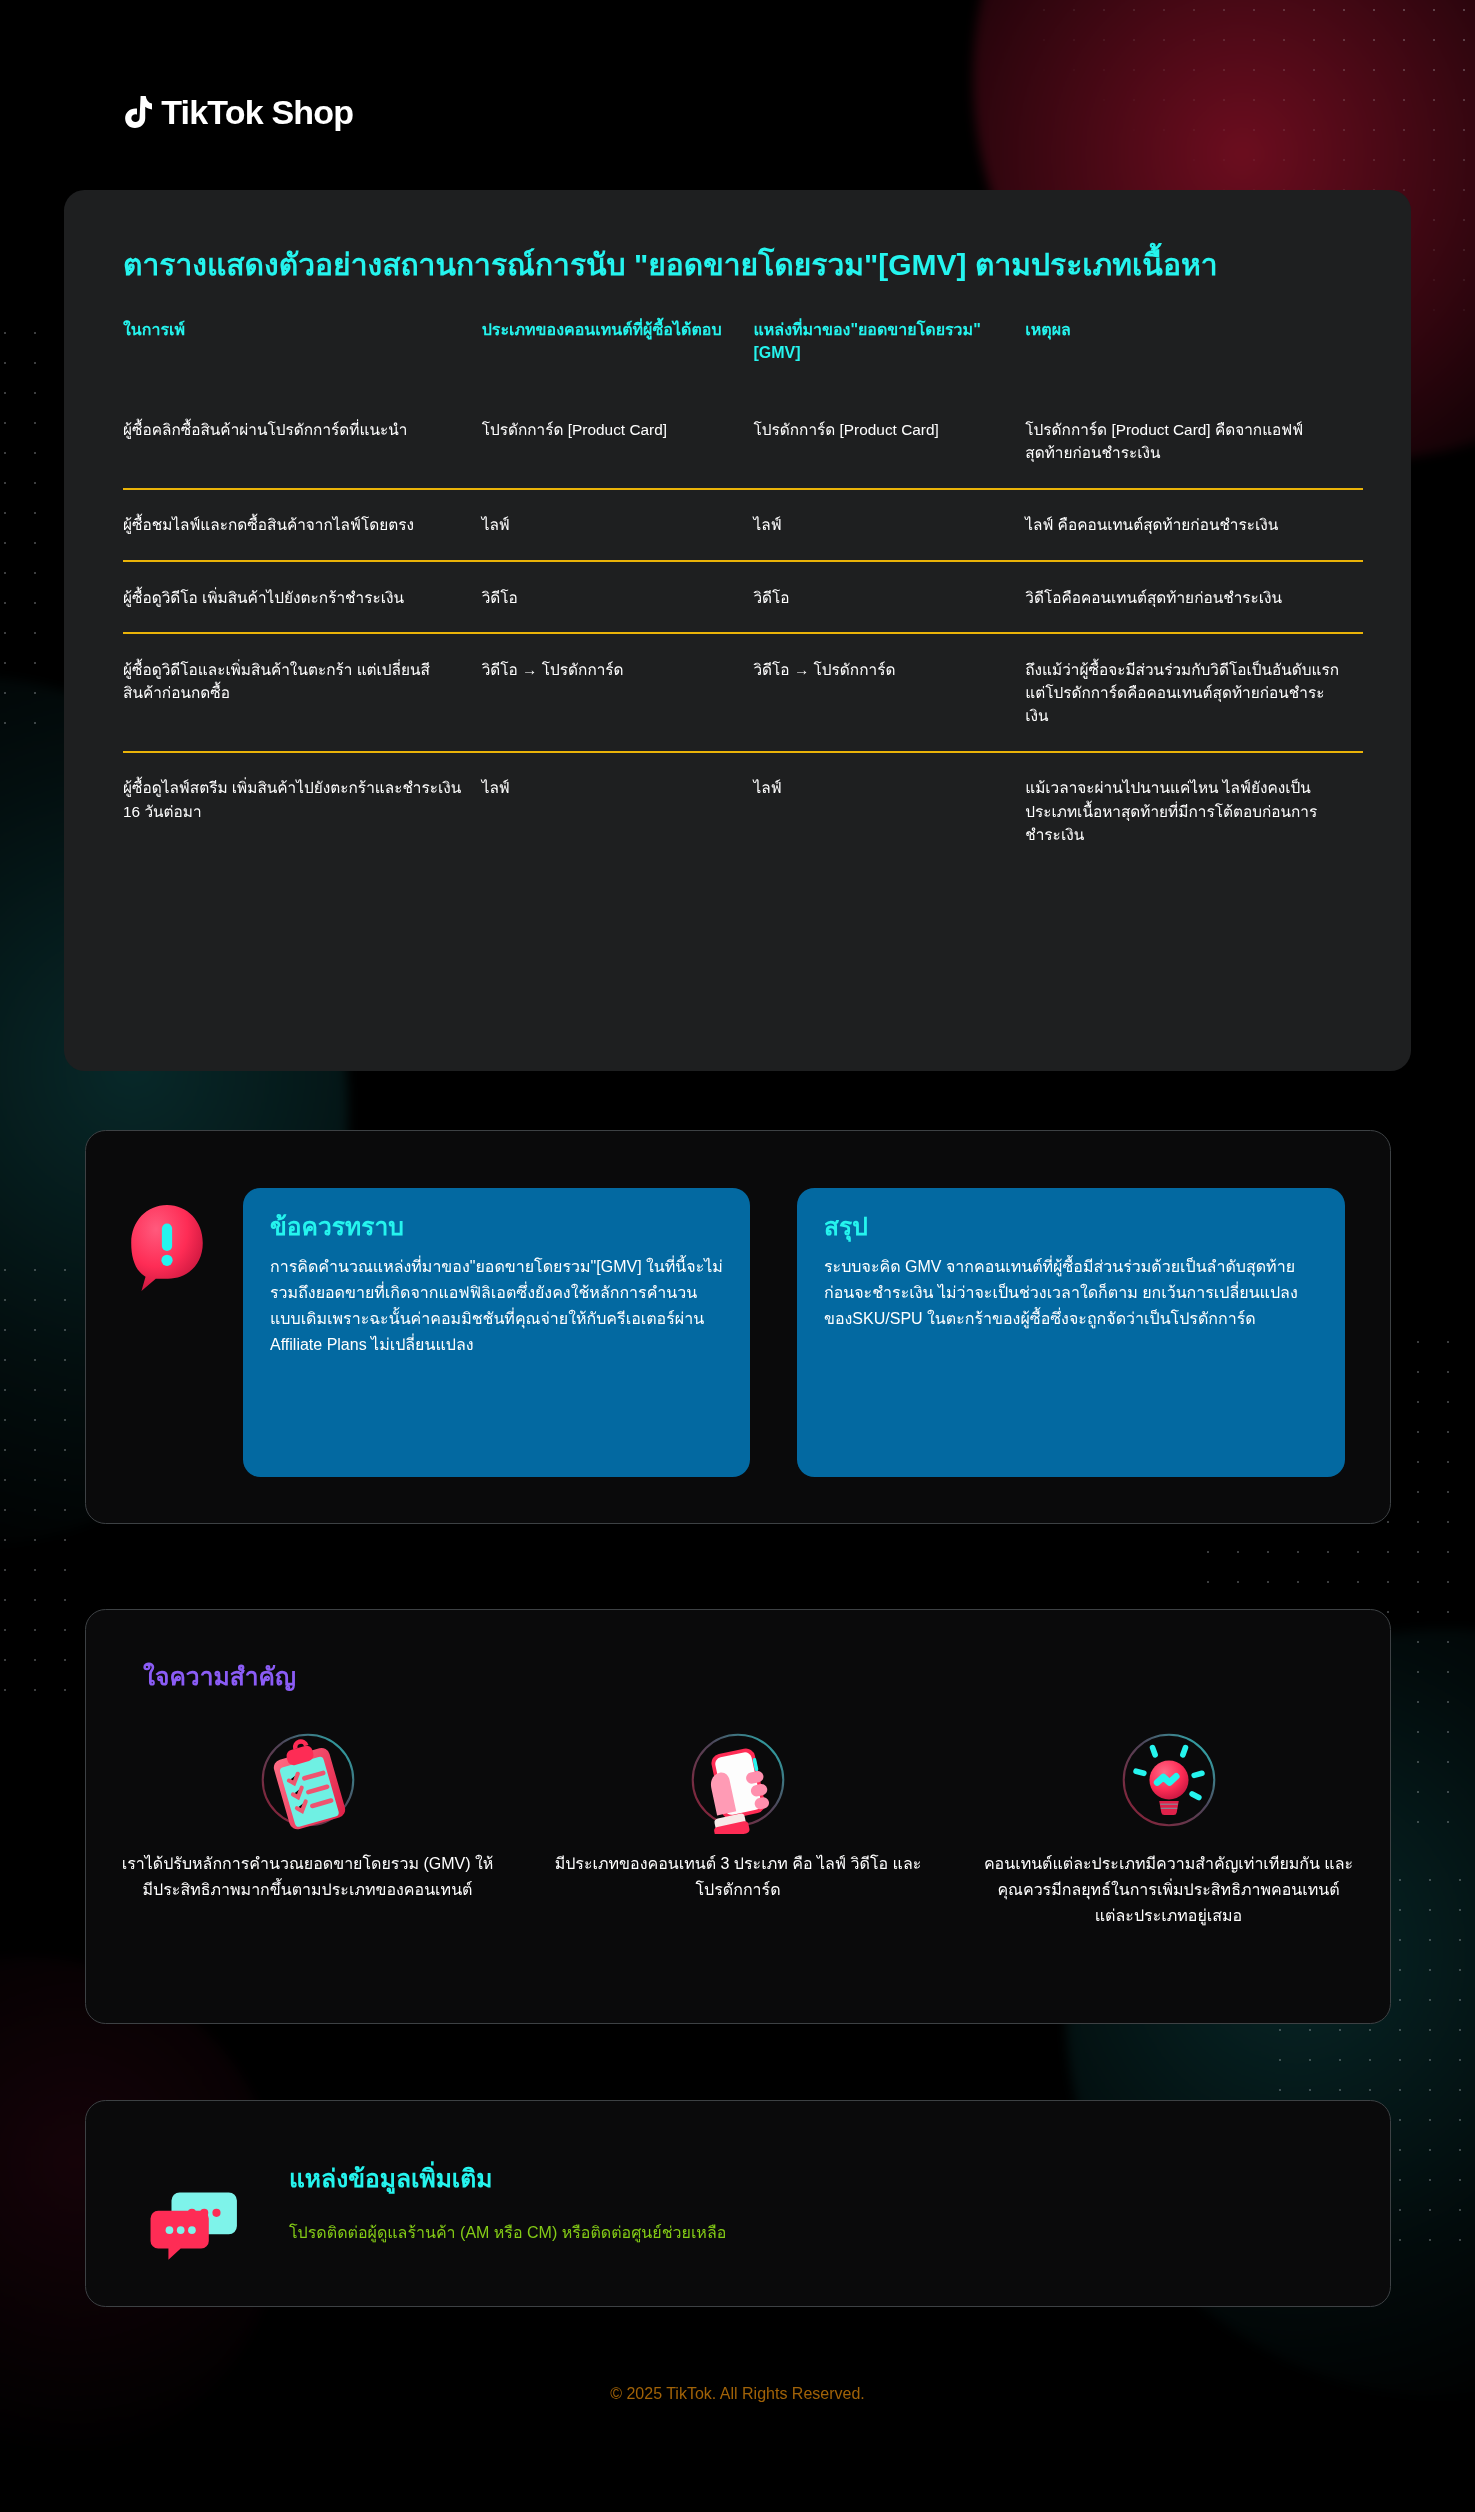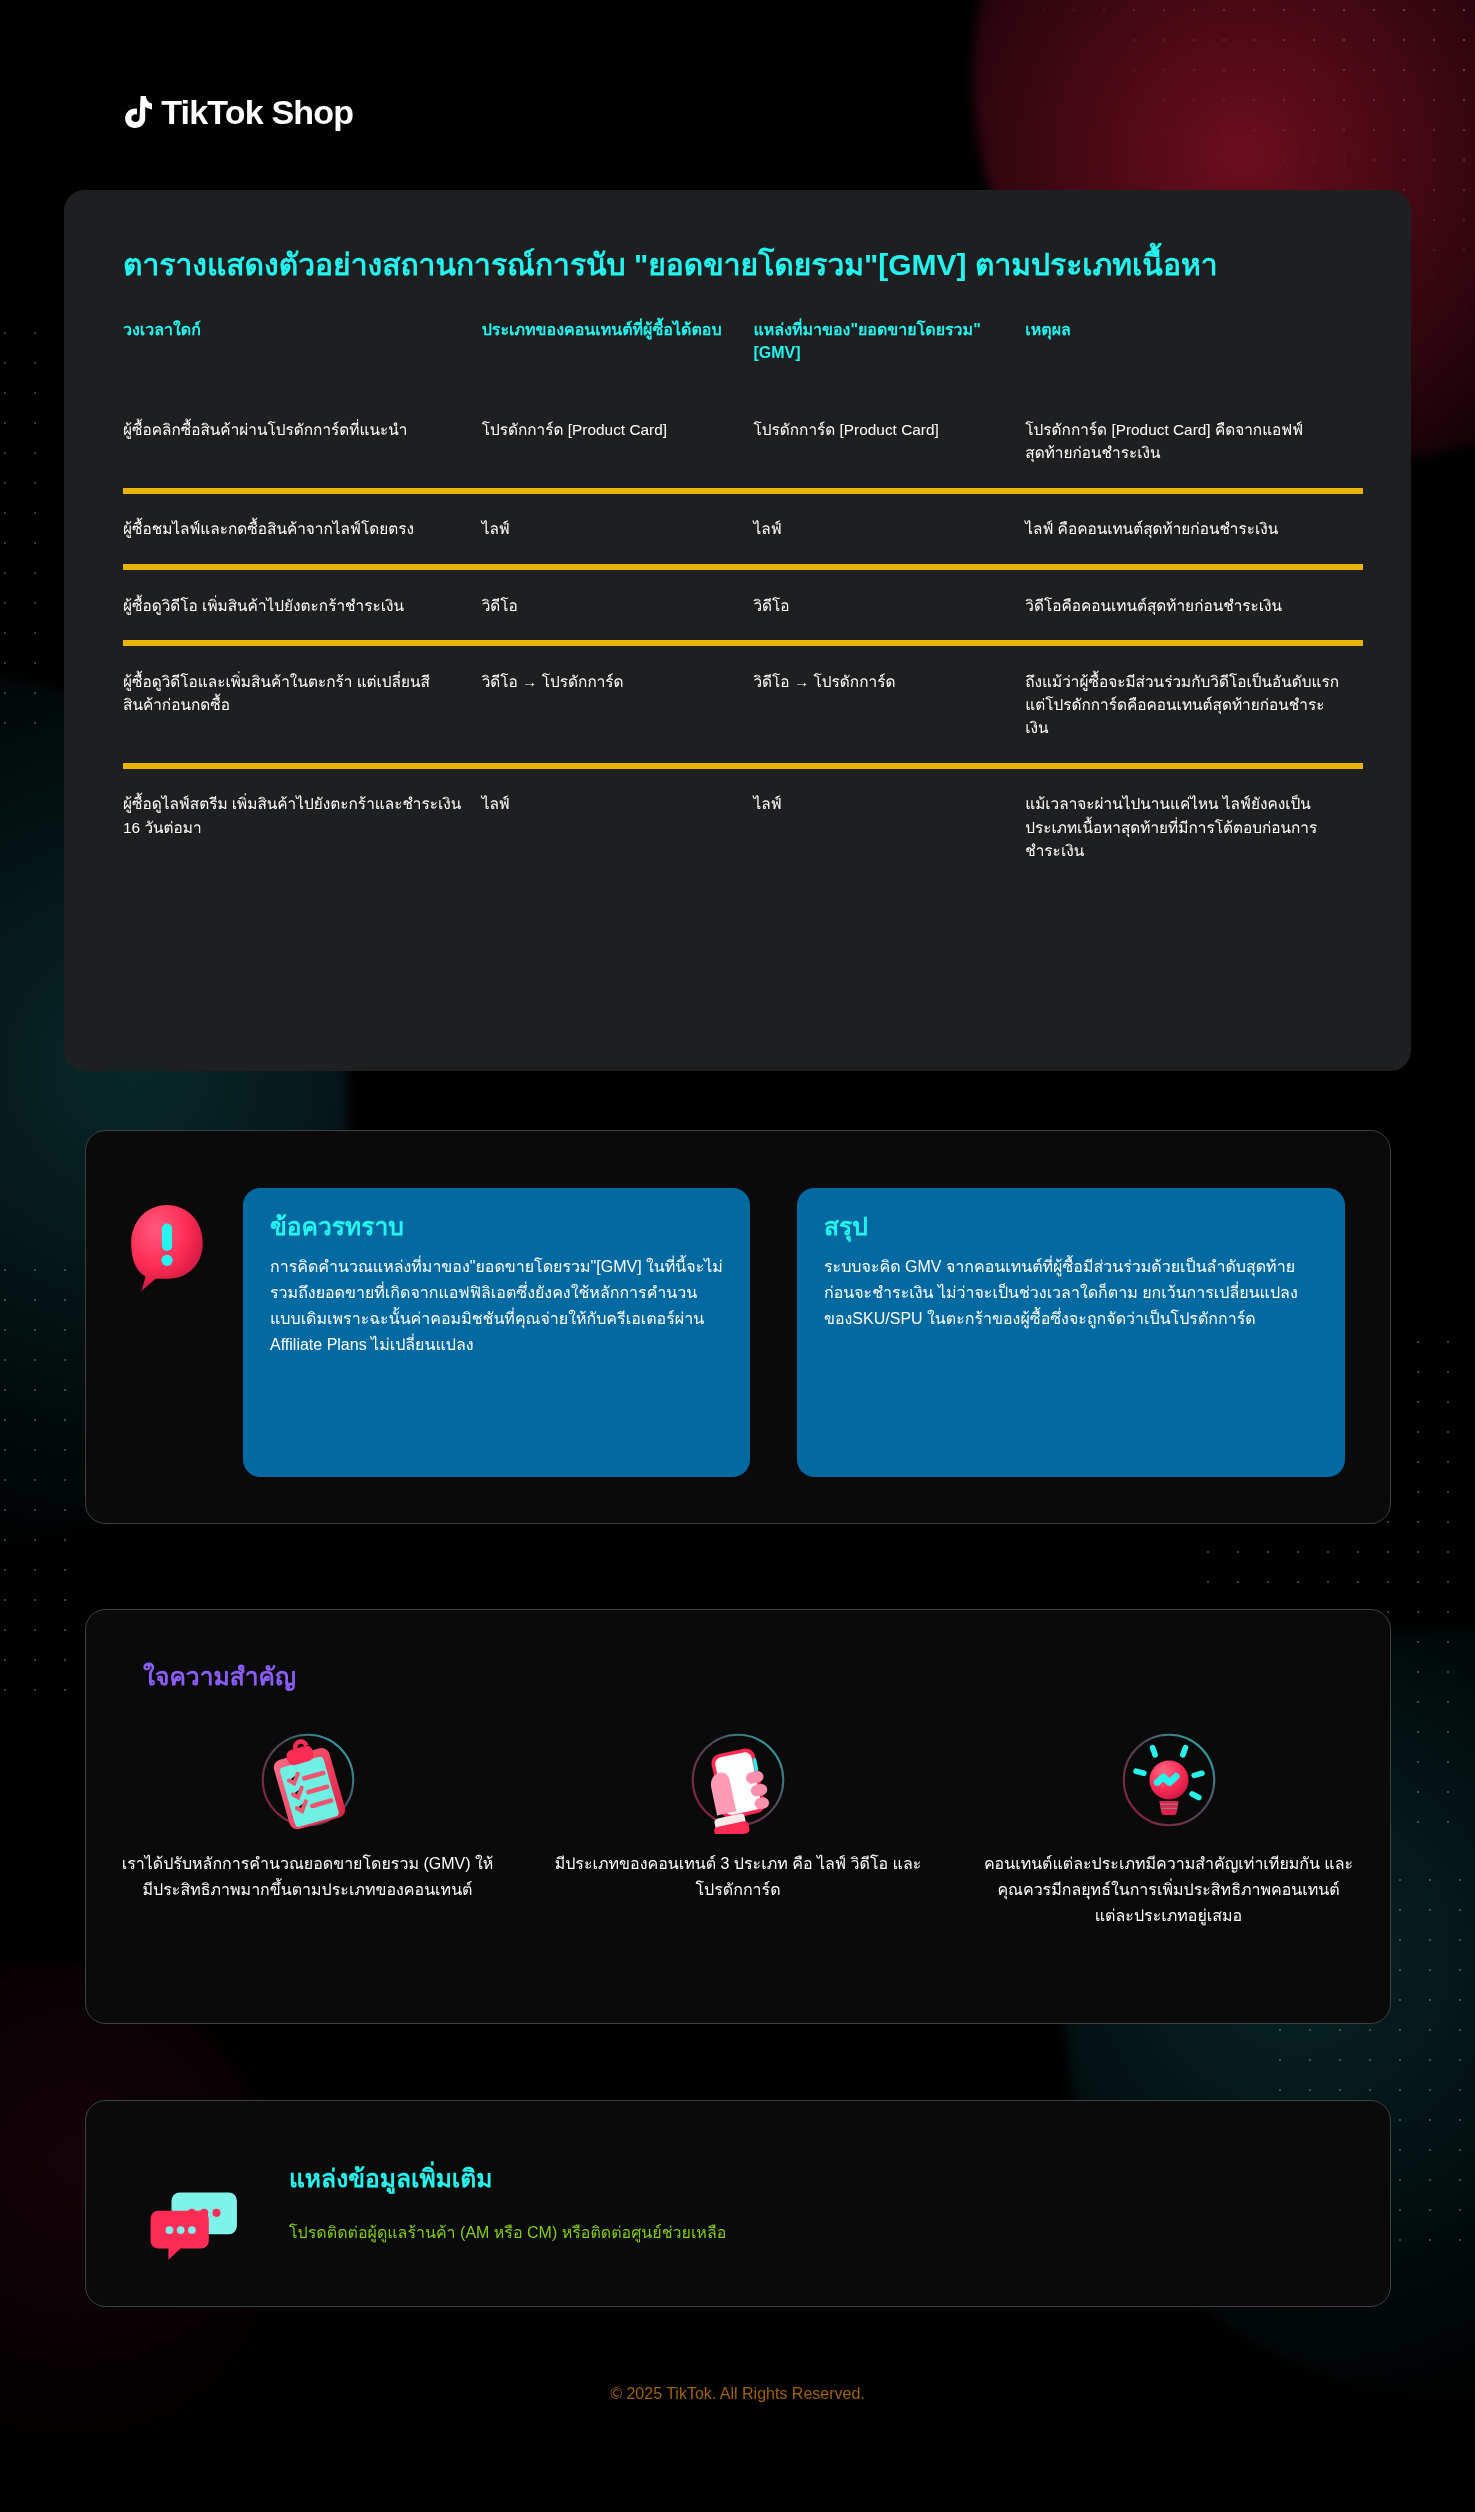--- a/index.html
+++ b/index.html
@@ -72,21 +72,21 @@
     color:#25f4ee;font-size:30px;font-weight:700;line-height:1.25;
   }
   table.gmv{position:absolute;left:123px;top:318px;width:1240px;border-collapse:collapse;}
   table.gmv th{
     color:#25f4ee;font-size:16px;font-weight:700;text-align:left;
     vertical-align:top;line-height:1.45;padding:0 17.4px 30px 0;
   }
   table.gmv td{
     color:#fff;font-size:15.4px;font-weight:400;text-align:left;
     vertical-align:top;line-height:1.5;padding:23.6px 17.4px 23.6px 0;
-    border-top:6px solid #eab308;
+    border-top:2px solid #eab308;
   }
   table.gmv tr.row:first-child td{border-top:none;}
   .col1{width:359px;}
   .col2{width:272px;}
   .col3{width:272px;}
   .col4{width:338px;}
 
   
   .bubble{
     position:absolute;border-radius:17.4px;background:#0369a1;
@@ -155,21 +155,21 @@
     </div>
   </div>
 
   <div class="card card-table"></div>
 
   <div class="table-title">ตารางแสดงตัวอย่างสถานการณ์การนับ "ยอดขายโดยรวม"[GMV]  ตามประเภทเนื้อหา</div>
 
   <table class="gmv">
     <thead>
       <tr>
-        <th class="col1">วงเวลาใดก์</th>
+        <th class="col1">ในการเพ์</th>
         <th class="col2">ประเภทของคอนเทนต์ที่ผู้ซื้อได้ตอบ</th>
         <th class="col3">แหล่งที่มาของ"ยอดขายโดยรวม"[GMV]</th>
         <th class="col4">เหตุผล</th>
       </tr>
     </thead>
     <tbody>
       <tr class="row">
         <td>ผู้ซื้อคลิกซื้อสินค้าผ่านโปรดักการ์ดที่แนะนำ</td>
         <td>โปรดักการ์ด [Product Card]</td>
         <td>โปรดักการ์ด [Product Card]</td>

